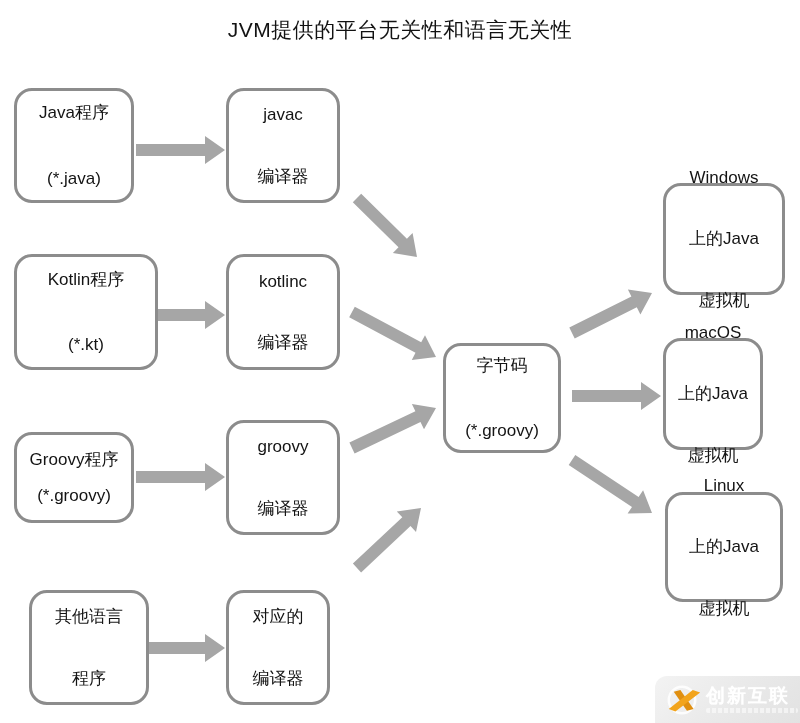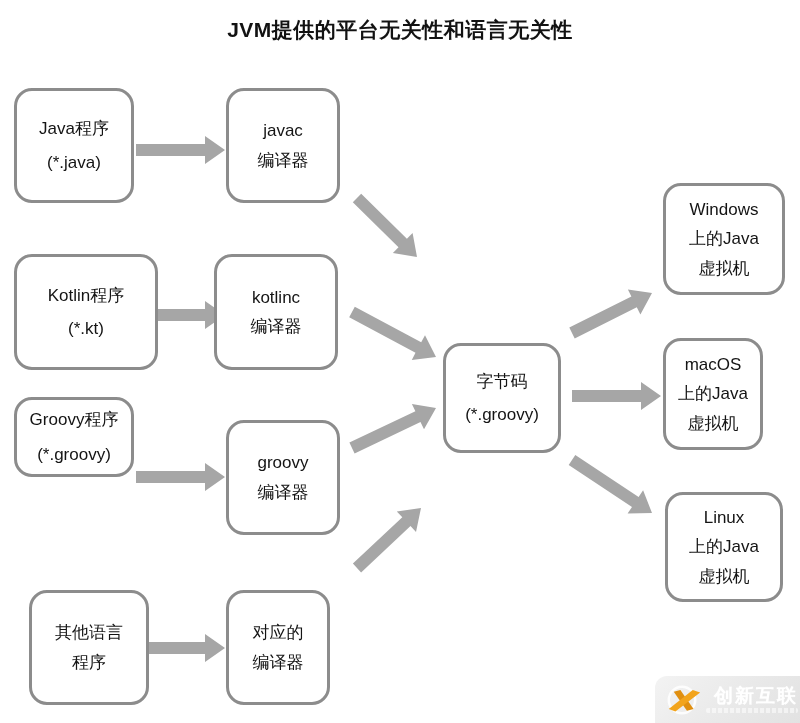--- a/index.html
+++ b/index.html
@@ -8,41 +8,41 @@
     --arrow:#a6a6a6;
     --wm-accent:#f2a41c;
     --wm-accent-dark:#e08f10;
   }
   *{box-sizing:border-box;}
   html,body{margin:0;padding:0;background:#ffffff;}
   body{font-family:"Liberation Sans","DejaVu Sans",sans-serif;color:var(--text);}
   .canvas{position:relative;width:800px;height:723px;background:#ffffff;overflow:hidden;}
   .diagram-title{
     position:absolute;left:0;top:16px;width:100%;
-    text-align:center;font-size:21px;font-weight:700;letter-spacing:.5px;
+    text-align:center;font-size:21px;font-weight:400;letter-spacing:.5px;
     color:#121212;
   }
   .arrow-layer{position:absolute;left:0;top:0;width:800px;height:723px;pointer-events:none;}
   .node{
     position:absolute;background:#ffffff;border:3px solid var(--border);
     border-radius:18px;display:flex;flex-direction:column;align-items:center;
     justify-content:center;text-align:center;font-size:17px;color:var(--text);
     line-height:1.25;
   }
-  .node .ln{margin:4px 0;white-space:nowrap;}
-  .node.wide .ln{margin:6px 0;text-align:right;}
+  .node .ln{margin:20px 0;white-space:nowrap;}
+  .node.wide .ln{margin:22px 0;text-align:right;}
   .node.mid .ln{margin:7px 0;}
   .watermark{
     position:absolute;right:0;bottom:0;width:145px;height:47px;
     border-top-left-radius:12px;
     background:linear-gradient(135deg,#f3f3f3 0%,#e9e9e9 55%,#e2e2e2 100%);
     display:flex;align-items:center;padding-left:8px;
   }
   .wm-logo{flex:0 0 auto;width:38px;height:38px;margin-right:5px;}
-  .wm-col{display:flex;flex-direction:column;align-items:flex-end;}
+  .wm-col{display:flex;flex-direction:column;align-items:flex-start;}
   .wm-text{
     color:#ffffff;font-weight:700;font-size:19px;letter-spacing:2px;
     line-height:1;white-space:nowrap;
     text-shadow:0 0 1px rgba(255,255,255,.6);
   }
   .wm-sub{
     margin-top:3px;width:92px;height:5px;border-radius:2px;opacity:.55;
     background:repeating-linear-gradient(90deg,#ffffff 0 4px,rgba(255,255,255,0) 4px 6px);
   }
 </style>
@@ -70,36 +70,36 @@
   <div class="node wide" style="left:14px;top:88px;width:120px;height:115px">
     <div class="ln">Java程序</div>
     <div class="ln">(*.java)</div>
   </div>
 
   <div class="node wide" style="left:14px;top:254px;width:144px;height:116px">
     <div class="ln">Kotlin程序</div>
     <div class="ln">(*.kt)</div>
   </div>
 
-  <div class="node mid" style="left:14px;top:397px;width:120px;height:80px">
+  <div class="node mid" style="left:14px;top:432px;width:120px;height:91px">
     <div class="ln">Groovy程序</div>
     <div class="ln">(*.groovy)</div>
   </div>
 
   <div class="node" style="left:29px;top:590px;width:120px;height:115px">
     <div class="ln">其他语言</div>
     <div class="ln">程序</div>
   </div>
 
   <div class="node" style="left:226px;top:88px;width:114px;height:115px">
     <div class="ln">javac</div>
     <div class="ln">编译器</div>
   </div>
 
-  <div class="node" style="left:214px;top:254px;width:124px;height:116px">
+  <div class="node" style="left:226px;top:254px;width:114px;height:116px">
     <div class="ln">kotlinc</div>
     <div class="ln">编译器</div>
   </div>
 
   <div class="node" style="left:226px;top:420px;width:114px;height:115px">
     <div class="ln">groovy</div>
     <div class="ln">编译器</div>
   </div>
 
   <div class="node" style="left:226px;top:590px;width:104px;height:115px">

